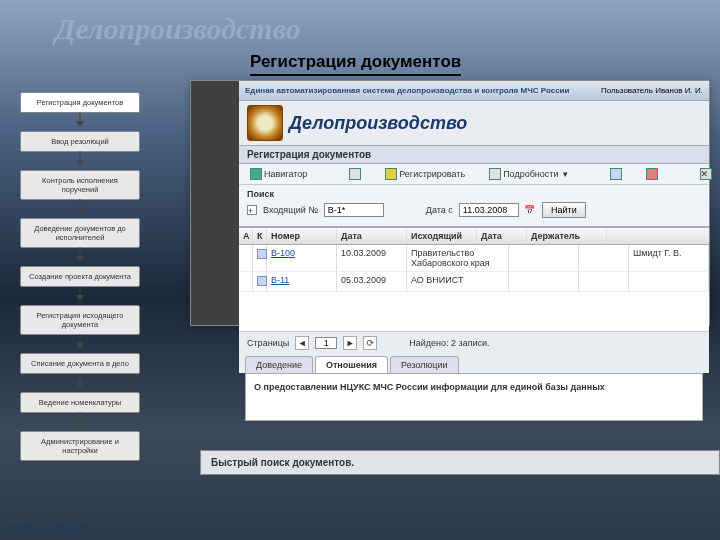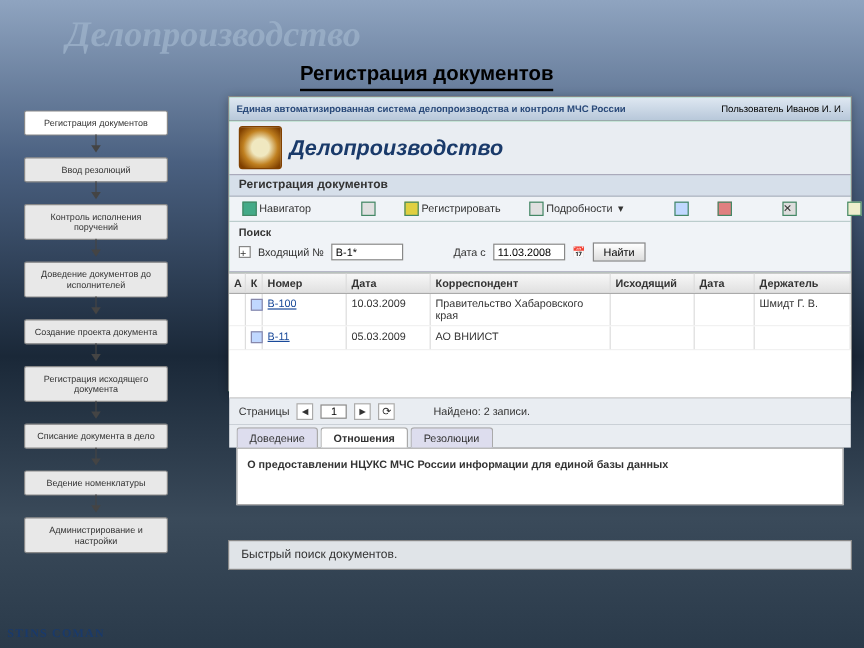--- a/index.html
+++ b/index.html
@@ -43,22 +43,23 @@
   .sb-item::before {
     content:""; position:absolute; left:50%; top:100%;
     width:1px; height:10px; background:#444; transform:translateX(-50%);
   }
   .sb-item:last-child::before{display:none;}
 
   
   .app {
     position: absolute; left: 190px; top: 80px;
     width: 520px; height: 246px;
-    background: #22c55e; border: 1px solid #888;
+    background: #404040; border: 1px solid #888;
     box-shadow: 0 2px 8px rgba(0,0,0,.3);
+    padding-left: 48px;
   }
   .app-titlebar {
     height: 20px; background: linear-gradient(#dfe8f2,#b8c8da);
     border-bottom: 1px solid #9aa;
     display:flex; align-items:center; justify-content:space-between;
     padding:0 6px;
     font-size: 8px; color:#2a4a7a; font-weight:bold;
   }
   .app-titlebar .right { font-weight: normal; color:#000;}
   .app-header {
@@ -116,23 +117,23 @@
   .pager { display:flex; align-items:center; gap:6px; padding:4px 8px; font-size:9px; background:#e9edf2;}
   .pager .pg-btn{ width:14px; height:14px; border:1px solid #aaa; background:#fff; text-align:center; line-height:12px;}
   .pager input{width:22px; border:1px solid #888; font-size:9px; text-align:center;}
 
   .tabs { display:flex; gap:2px; padding:2px 6px 0 6px; background:#e9edf2;}
   .tab { padding:3px 10px; font-size:9px; border:1px solid #aaa; border-bottom:none; background:#dde; border-radius:3px 3px 0 0;}
   .tab.active{ background:#fff; font-weight:bold;}
   .desc-box { margin:0 6px 6px 6px; border:1px solid #aaa; background:#fff; padding:8px; font-size:9px; height:48px;}
 
   .caption {
-    position:absolute; left:190px; top:450px; width:520px;
+    position:absolute; left:200px; top:450px; width:520px;
     background:#e0e4e8; border:1px solid #888;
-    padding:6px 10px; font-size:10px; font-weight:normal;
+    padding:6px 10px; font-size:10px; font-weight:bold;
   }
   .brand {
     position:absolute; left:6px; bottom:6px;
     font-size:10px; font-weight:bold; color:#1a3a6a; letter-spacing:1px;
     font-family:"Times New Roman",serif;
   }
 </style>
 </head>
 <body>
 
@@ -211,21 +212,20 @@
       <button class="btn">Найти</button>
     </div>
   </div>
 
   <div class="grid">
     <div class="grid-head">
       <div class="col-a">А</div>
       <div class="col-k">К</div>
       <div class="col-num">Номер</div>
       <div class="col-date">Дата</div>
-      <div class="col-corr">Корреспондент</div>
       <div class="col-out">Исходящий</div>
       <div class="col-d2">Дата</div>
       <div class="col-hold">Держатель</div>
     </div>
     <div class="grid-row">
       <div class="col-a"></div>
       <div class="col-k"><span class="ico"></span></div>
       <div class="col-num"><a>В-100</a></div>
       <div class="col-date">10.03.2009</div>
       <div class="col-corr">Правительство Хабаровского края</div>

